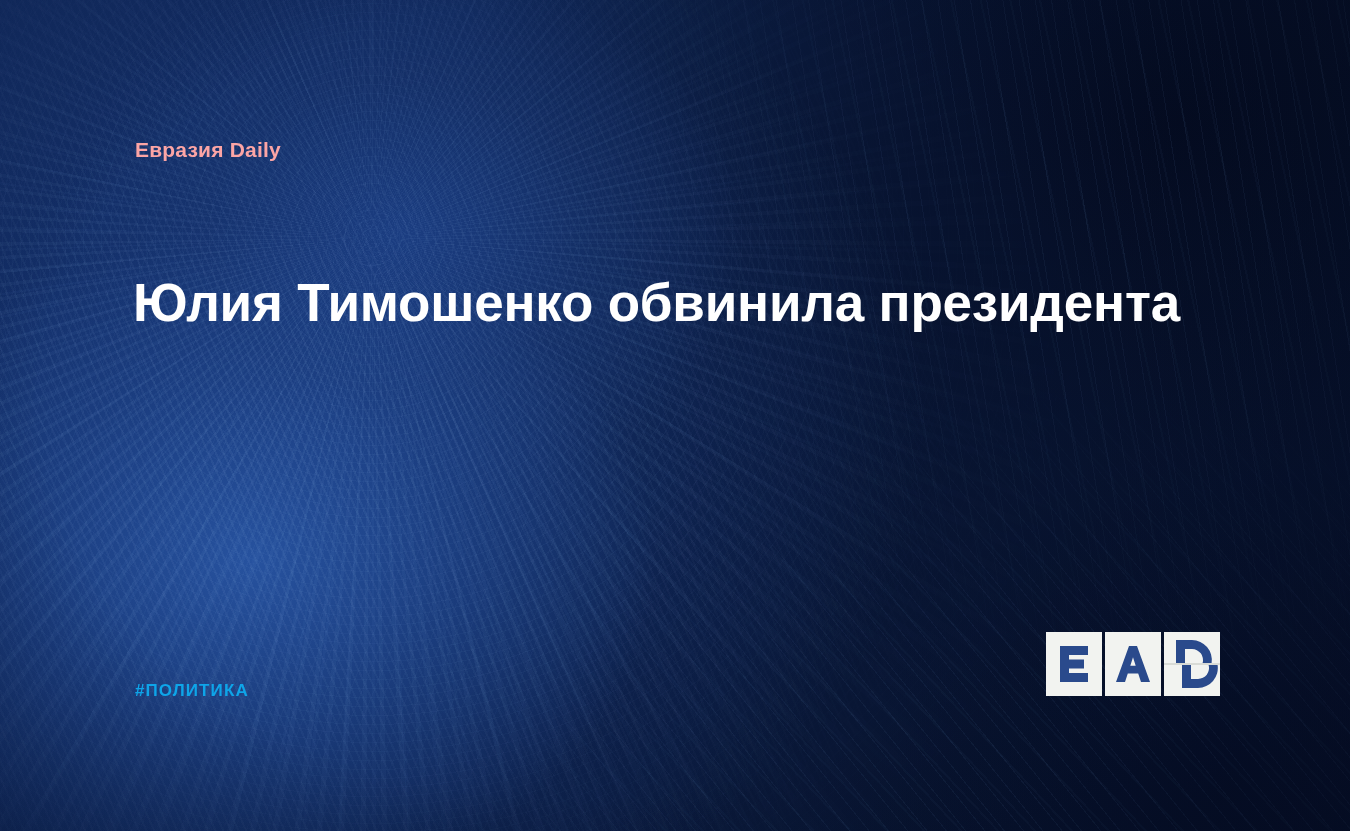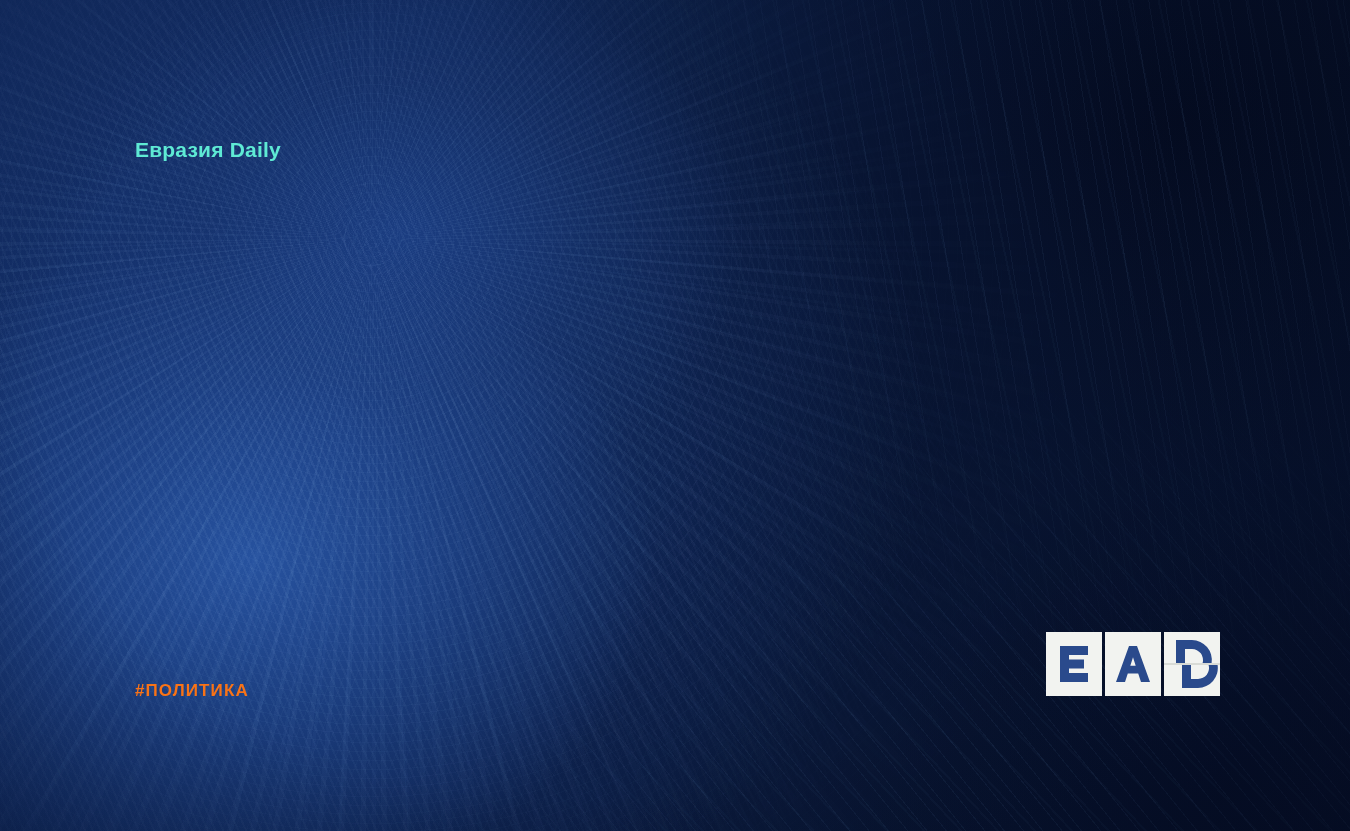--- a/index.html
+++ b/index.html
@@ -104,21 +104,21 @@
       rgba(0,0,0,0) 52%, rgba(2,7,22,0.40) 100%);
   }
 
   
   .site-name {
     position: absolute;
     left: 135px;
     top: 138px;
     font-size: 21px;
     font-weight: bold;
-    color: #5eead4;
+    color: #fca5a5;
     letter-spacing: 0.2px;
     white-space: nowrap;
   }
 
   .headline {
     position: absolute;
     left: 133px;
     top: 265px;
     width: 1090px;
     margin: 0;
@@ -129,21 +129,21 @@
     letter-spacing: -0.2px;
   }
   .headline .line { display: block; }
 
   .category {
     position: absolute;
     left: 135px;
     top: 681px;
     font-size: 17px;
     font-weight: bold;
-    color: #f97316;
+    color: #0ea5e9;
     letter-spacing: 1.1px;
     white-space: nowrap;
   }
 
   
   .logo {
     position: absolute;
     left: 1046px;
     top: 632px;
     display: flex;
@@ -175,20 +175,21 @@
   <div class="bg-layer" id="bg-base"></div>
   <div class="bg-layer" id="bg-swirl"></div>
   <div class="bg-layer" id="bg-speckle"></div>
   <div class="bg-layer" id="bg-trails-tr"></div>
   <div class="bg-layer" id="bg-trails-br"></div>
   <div class="bg-layer" id="bg-vignette"></div>
 
   <div class="site-name">Евразия Daily</div>
 
   <h1 class="headline">
+    <span class="line">Юлия Тимошенко обвинила президента</span>
   </h1>
 
   <div class="category">#ПОЛИТИКА</div>
 
   <div class="logo">
 
     <span class="logo-tile">
       <svg width="56" height="64" viewBox="0 0 56 64" aria-hidden="true">
         <g fill="#2a4a8c">
           <rect x="14" y="14" width="9" height="36"></rect>

